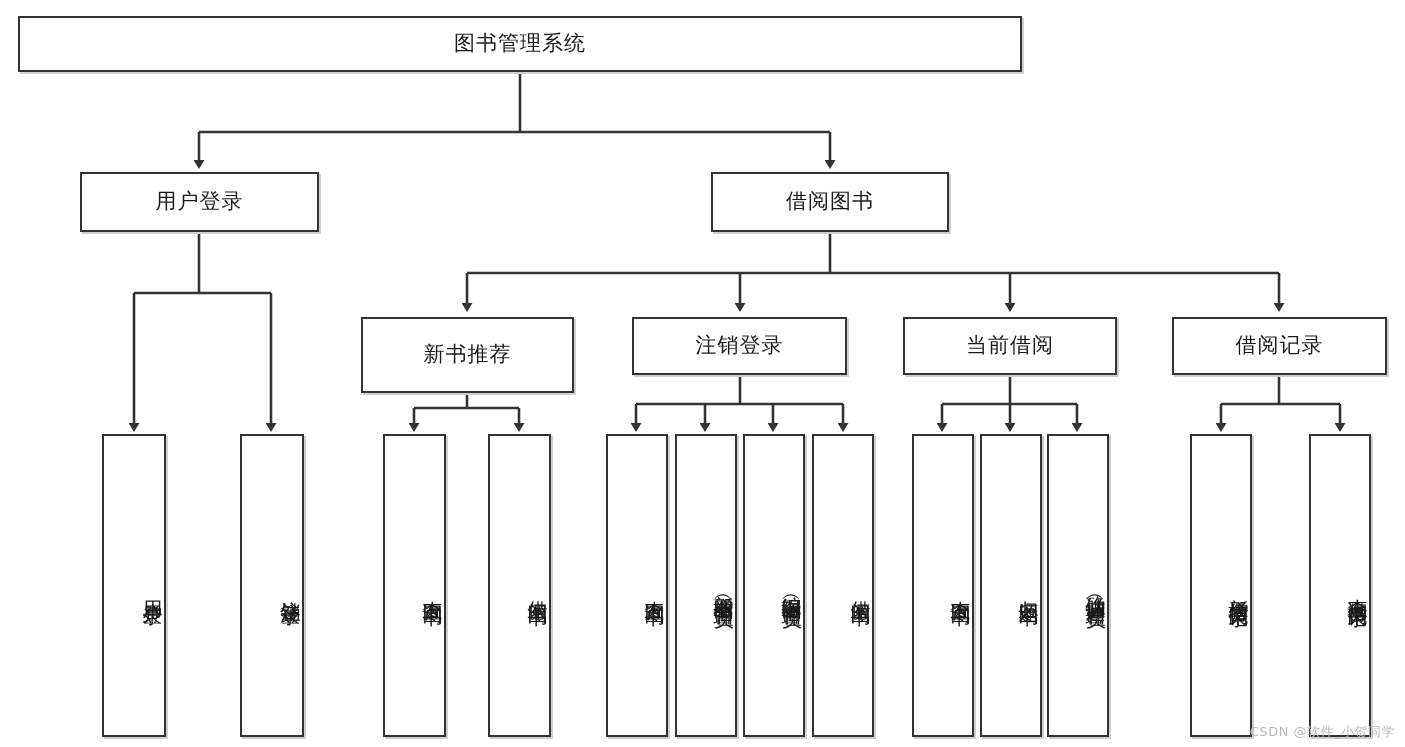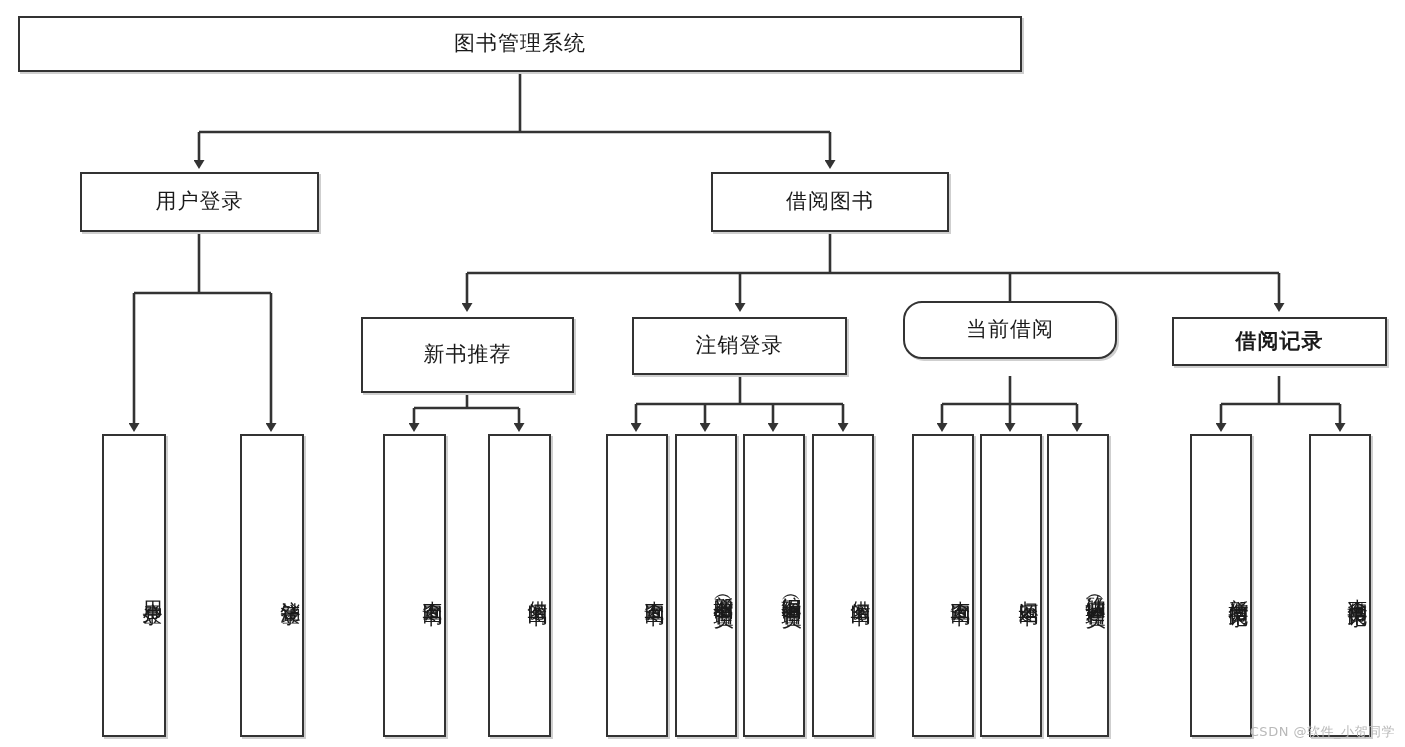--- a/index.html
+++ b/index.html
@@ -133,24 +133,24 @@
   <div class="node horiz" style="left:711px; top:172px; width:238px; height:60px;">
     <span>借阅图书</span>
   </div>
 
   <div class="node horiz" style="left:361px; top:317px; width:213px; height:76px;">
     <span>新书推荐</span>
   </div>
   <div class="node horiz" style="left:632px; top:317px; width:215px; height:58px;">
     <span>注销登录</span>
   </div>
-  <div class="node horiz" style="left:903px; top:301px; width:214px; height:58px;border-radius:19px;">
+  <div class="node horiz" style="left:903px; top:317px; width:214px; height:58px;">
     <span>当前借阅</span>
   </div>
-  <div class="node horiz" style="left:1172px; top:317px; width:215px; height:49px;font-weight:bold;">
+  <div class="node horiz" style="left:1172px; top:317px; width:215px; height:58px;">
     <span>借阅记录</span>
   </div>
 
   <div class="node vert" style="left:102px; top:434px; width:64px; height:303px;">
     <span>用户登录</span>
   </div>
   <div class="node vert" style="left:240px; top:434px; width:64px; height:303px;">
     <span>注销登录</span>
   </div>
 

